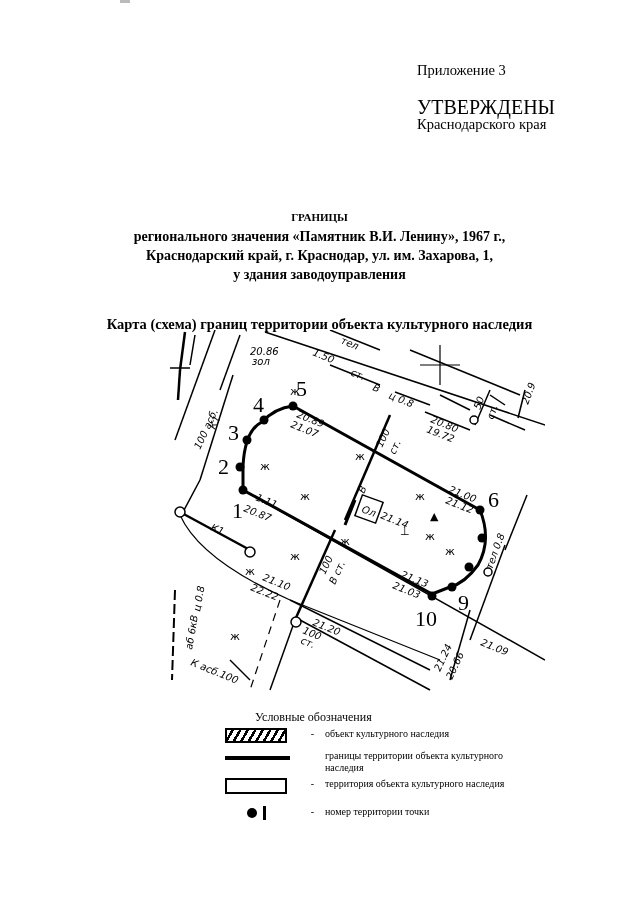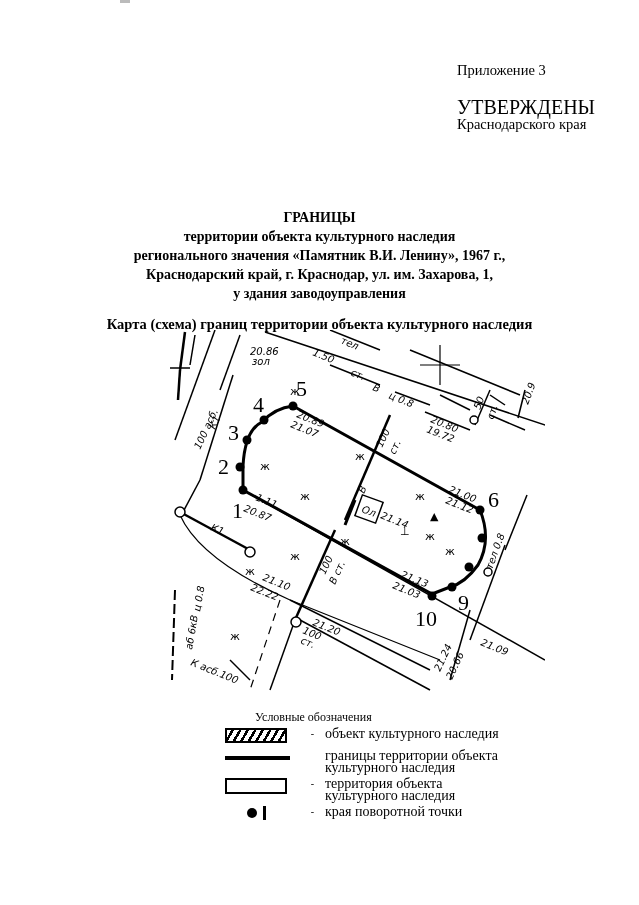--- a/index.html
+++ b/index.html
@@ -1,36 +1,36 @@
 <!DOCTYPE html>
 <html><head>
   <meta charset="utf-8">
   <style>
     html, body { margin: 0; padding: 0; background: #ffffff; }
     body { width: 639px; height: 905px; position: relative; overflow: hidden;
            font-family: "Liberation Serif", "DejaVu Serif", serif; color: #000; }
-    .approval { position: absolute; left: 417px; top: 62px; font-size: 14.5px; line-height: 17px; margin-left: 40px; }
+    .approval { position: absolute; left: 417px; top: 62px; font-size: 14.5px; line-height: 17px; }
     .approval .appendix { margin-bottom: 20px; }
     .approval .line { white-space: nowrap; }
     .approval .approved { font-size: 20px; }
     .hand { font-family: "DejaVu Sans", sans-serif; font-style: italic; font-size: 15px;
             text-decoration: underline; letter-spacing: 0.5px; }
     .title-block { position: absolute; left: 0; width: 639px; top: 208px; text-align: center;
                    font-weight: bold; font-size: 14px; line-height: 19px; }
-    .title-block .main { font-size: 14px; }
+    .title-block .main { font-size: 11px; }
     .map-caption { position: absolute; left: 0; width: 639px; top: 316px; text-align: center;
                    font-weight: bold; font-size: 14.5px; }
     .map { position: absolute; left: 165px; top: 330px; }
     .legend { position: absolute; left: 225px; top: 710px; width: 300px;
               font-family: "Liberation Serif", serif; }
     .legend-title { font-size: 12px; position: absolute; left: 30px; top: 0; }
     .legend-row { position: absolute; left: 0; display: flex; align-items: flex-start; }
     .legend-row .sym { width: 75px; height: 18px; position: relative; }
     .legend-row .dash { width: 25px; text-align: center; font-size: 10px; }
-    .legend-row .txt { font-size: 14px; line-height: 12px; width: 190px; }
+    .legend-row .txt { font-size: 10px; line-height: 12px; width: 190px; }
     .hatch { width: 62px; height: 15px; border: 2.5px solid #000; box-sizing: border-box;
              background: repeating-linear-gradient(-60deg, #fff 0 4px, #000 4px 6.5px); }
     .thickline { width: 65px; height: 4px; background: #000; margin-top: 6px; }
     .hollowrect { width: 62px; height: 16px; border: 2.5px solid #000; box-sizing: border-box; }
     .dotnum { display: flex; align-items: center; gap: 6px; padding-left: 22px; }
     .dotnum .dot { width: 10px; height: 10px; border-radius: 50%; background: #000; }
     .dotnum .bar { width: 3px; height: 14px; background: #000; }
     .mark-top { position: absolute; left: 120px; top: 0; width: 10px; height: 3px; background: #bbb; }
   </style>
 </head>
@@ -39,21 +39,20 @@
 <div class="mark-top"></div>
 
 <div class="approval">
   <div class="appendix line">Приложение 3</div>
   <div class="approved line">УТВЕРЖДЕНЫ</div>
   <div class="line">Краснодарского края</div>
 </div>
 
 <div class="title-block">
   <div class="main">ГРАНИЦЫ</div>
-  <div>территории объекта культурного наследия</div>
   <div>регионального значения «Памятник В.И. Ленину», 1967 г.,</div>
   <div>Краснодарский край, г. Краснодар, ул. им. Захарова, 1,</div>
   <div>у здания заводоуправления</div>
 </div>
 
 <div class="map-caption">Карта (схема) границ территории объекта культурного наследия</div>
 
 <svg class="map" width="380" height="370" viewBox="165 330 380 370" font-family="Liberation Serif, serif">
   <g stroke="#000" fill="none">
 
@@ -223,15 +222,15 @@
     <div class="txt">территория объекта культурного наследия</div>
   </div>
   <div class="legend-row" style="top:96px;">
     <div class="sym">
       <div class="dotnum">
           <span class="dot"></span>
           <span class="bar"></span>
         </div>
     </div>
     <div class="dash">-</div>
-    <div class="txt">края поворотной точки</div>
+    <div class="txt">номер территории точки</div>
   </div>
 </div>
 
 </body></html>

